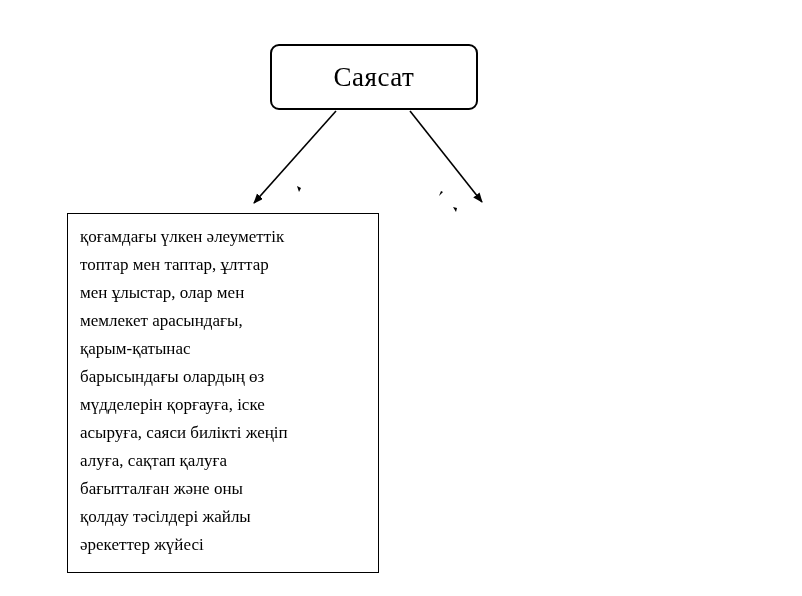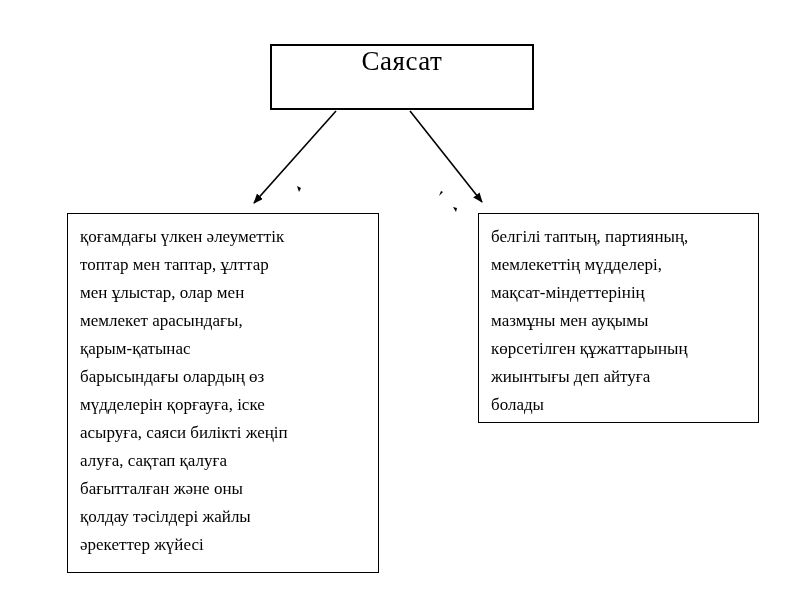--- a/index.html
+++ b/index.html
@@ -23,24 +23,26 @@
     pointer-events: none;
   }
   .box {
     position: absolute;
     background: var(--bg, #ffffff);
     border: 1px solid var(--ink, #000000);
     box-sizing: border-box;
   }
   .title-box {
     left: 270px; top: 44px;
-    width: 264px; height: 66px;
+    width: 208px; height: 66px;
     border-width: 2px;
     display: flex;
+    align-items: center;
     justify-content: center;
+    border-radius: 9px;
   }
   .title-text {
     font-size: 27px;
     letter-spacing: 0.5px;
   }
   .left-box {
     left: 67px; top: 213px;
     width: 312px; height: 360px;
   }
   .right-box {
@@ -95,23 +97,14 @@
 қарым-қатынас
 барысындағы олардың өз
 мүдделерін қорғауға, іске
 асыруға, саяси билікті жеңіп
 алуға, сақтап қалуға
 бағытталған және оны
 қолдау тәсілдері жайлы
 әрекеттер жүйесі</span>
   </div>
 
-  <div class="box right-box">
-    <span class="box-text">белгілі таптың, партияның,
-мемлекеттің мүдделері,
-мақсат-міндеттерінің
-мазмұны мен ауқымы
-көрсетілген құжаттарының
-жиынтығы деп айтуға
-болады</span>
-  </div>
 
 </div>
 
 </body></html>

